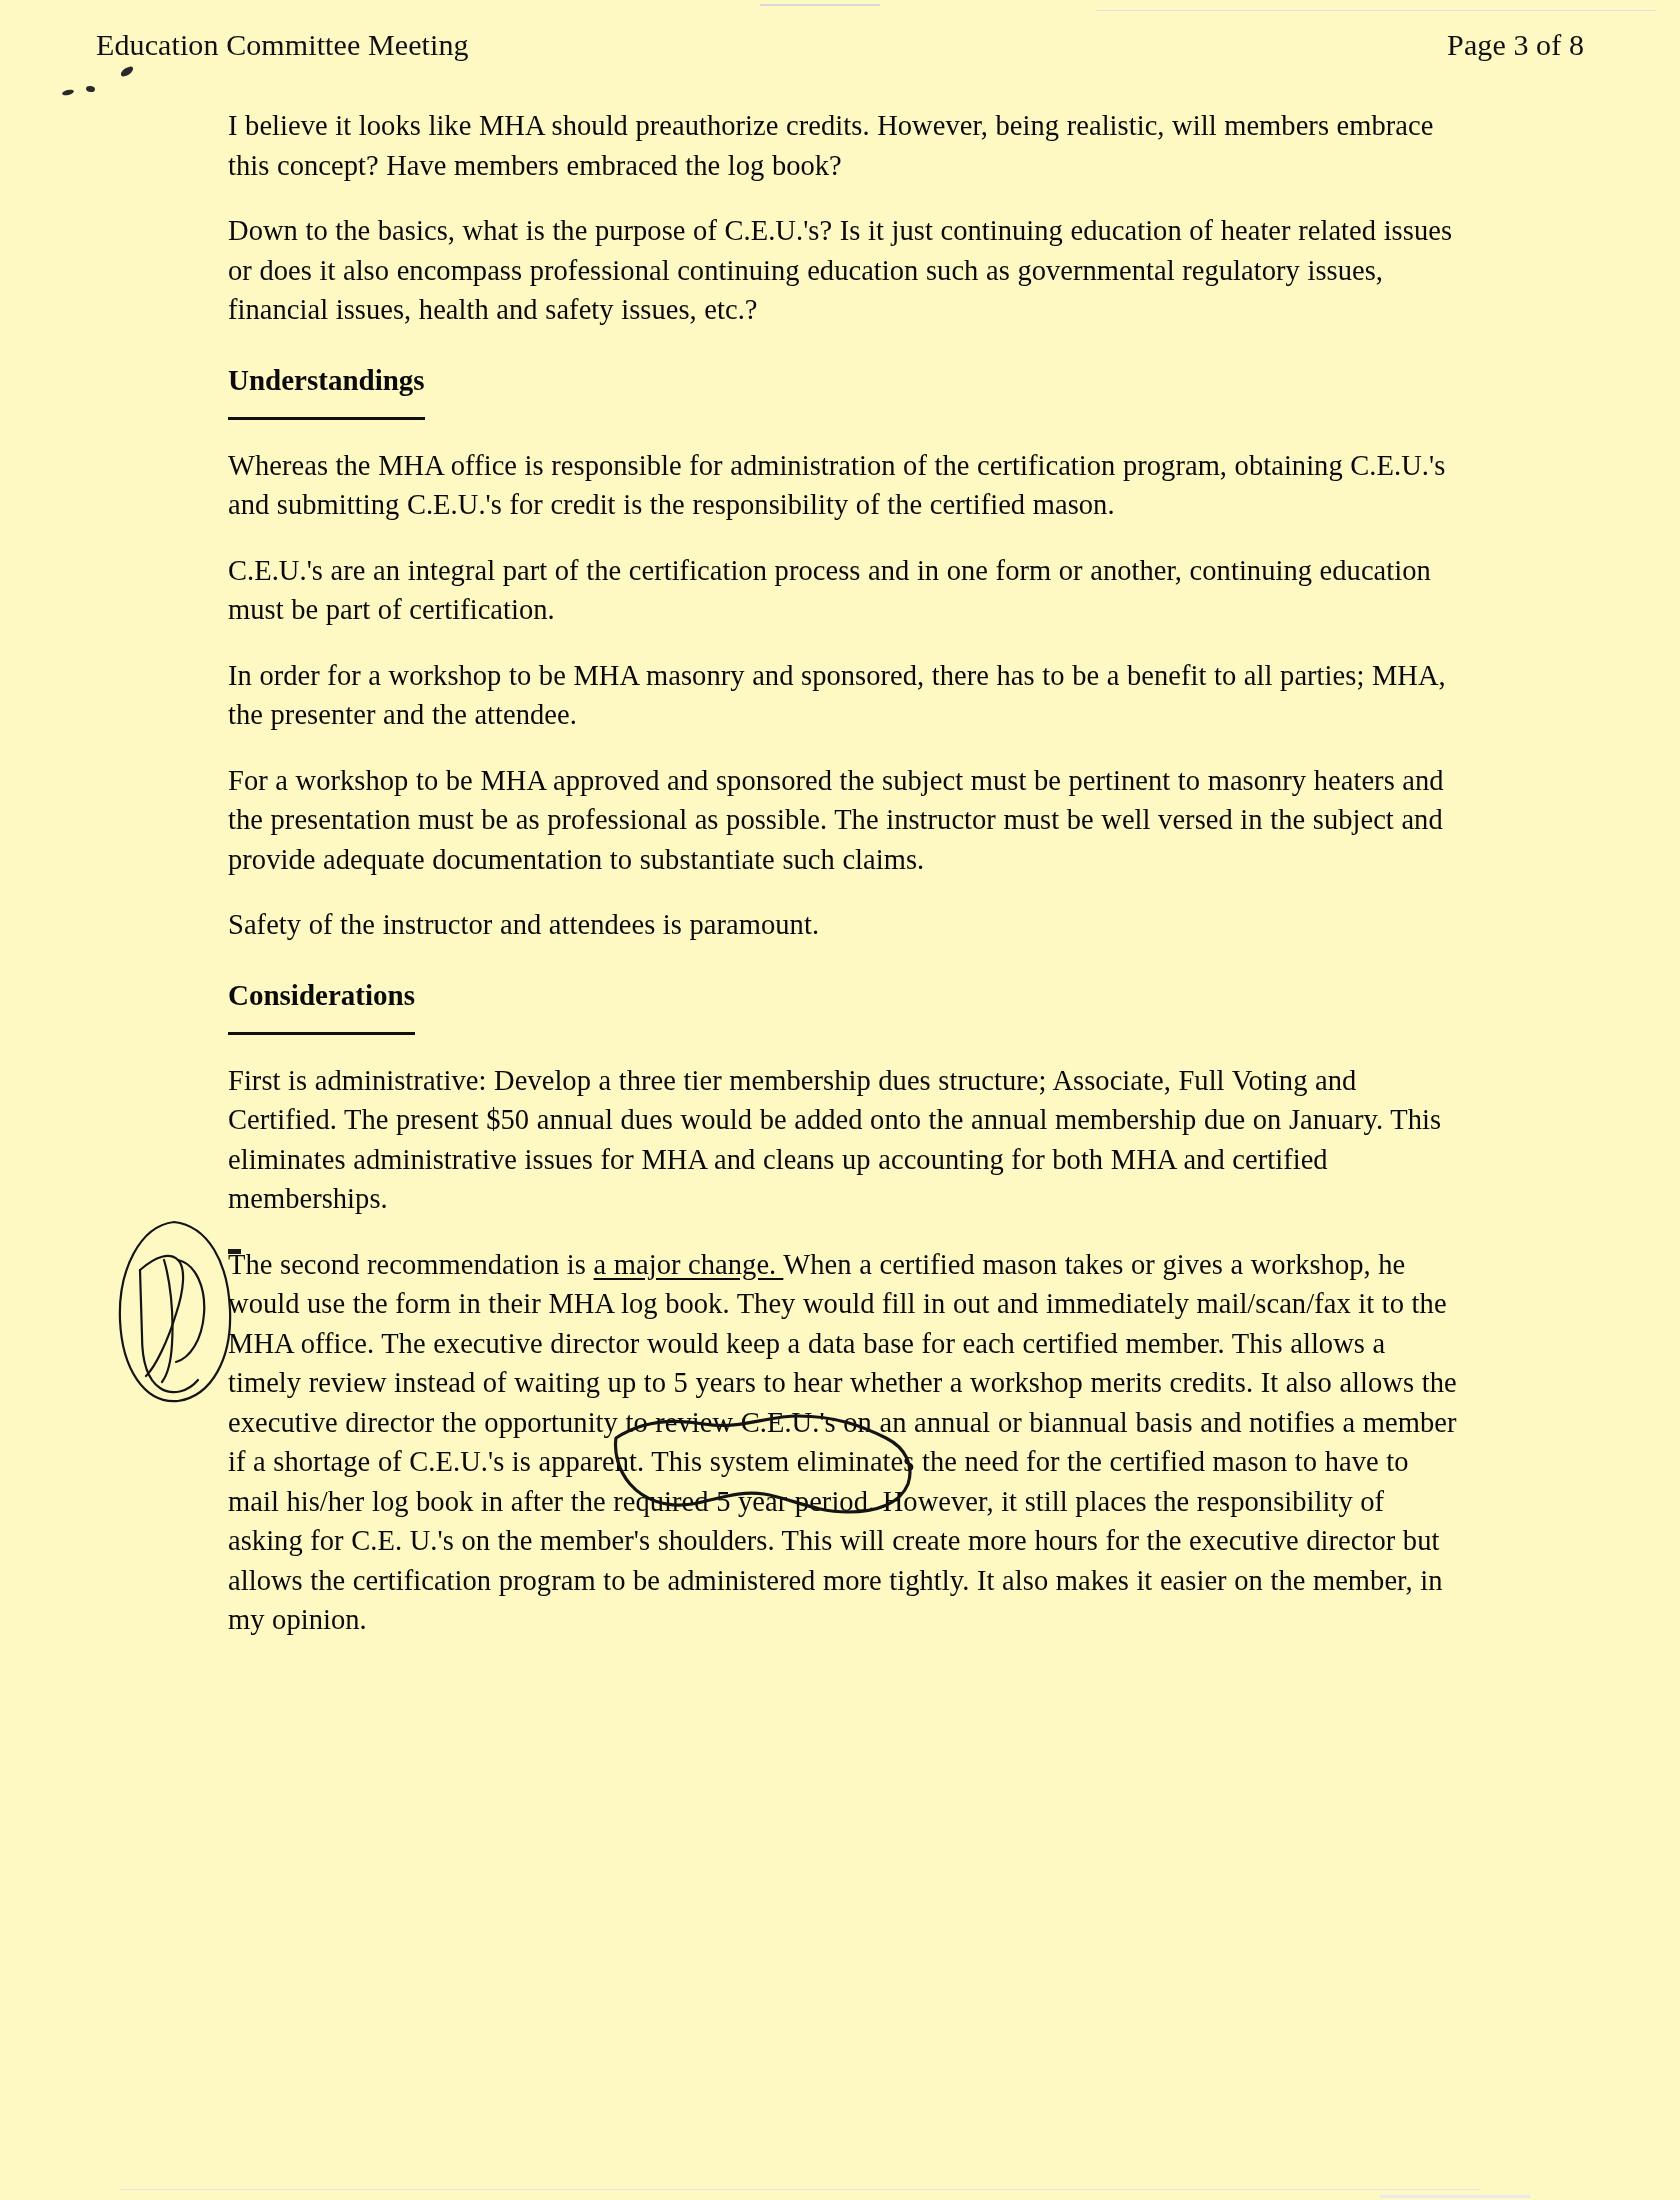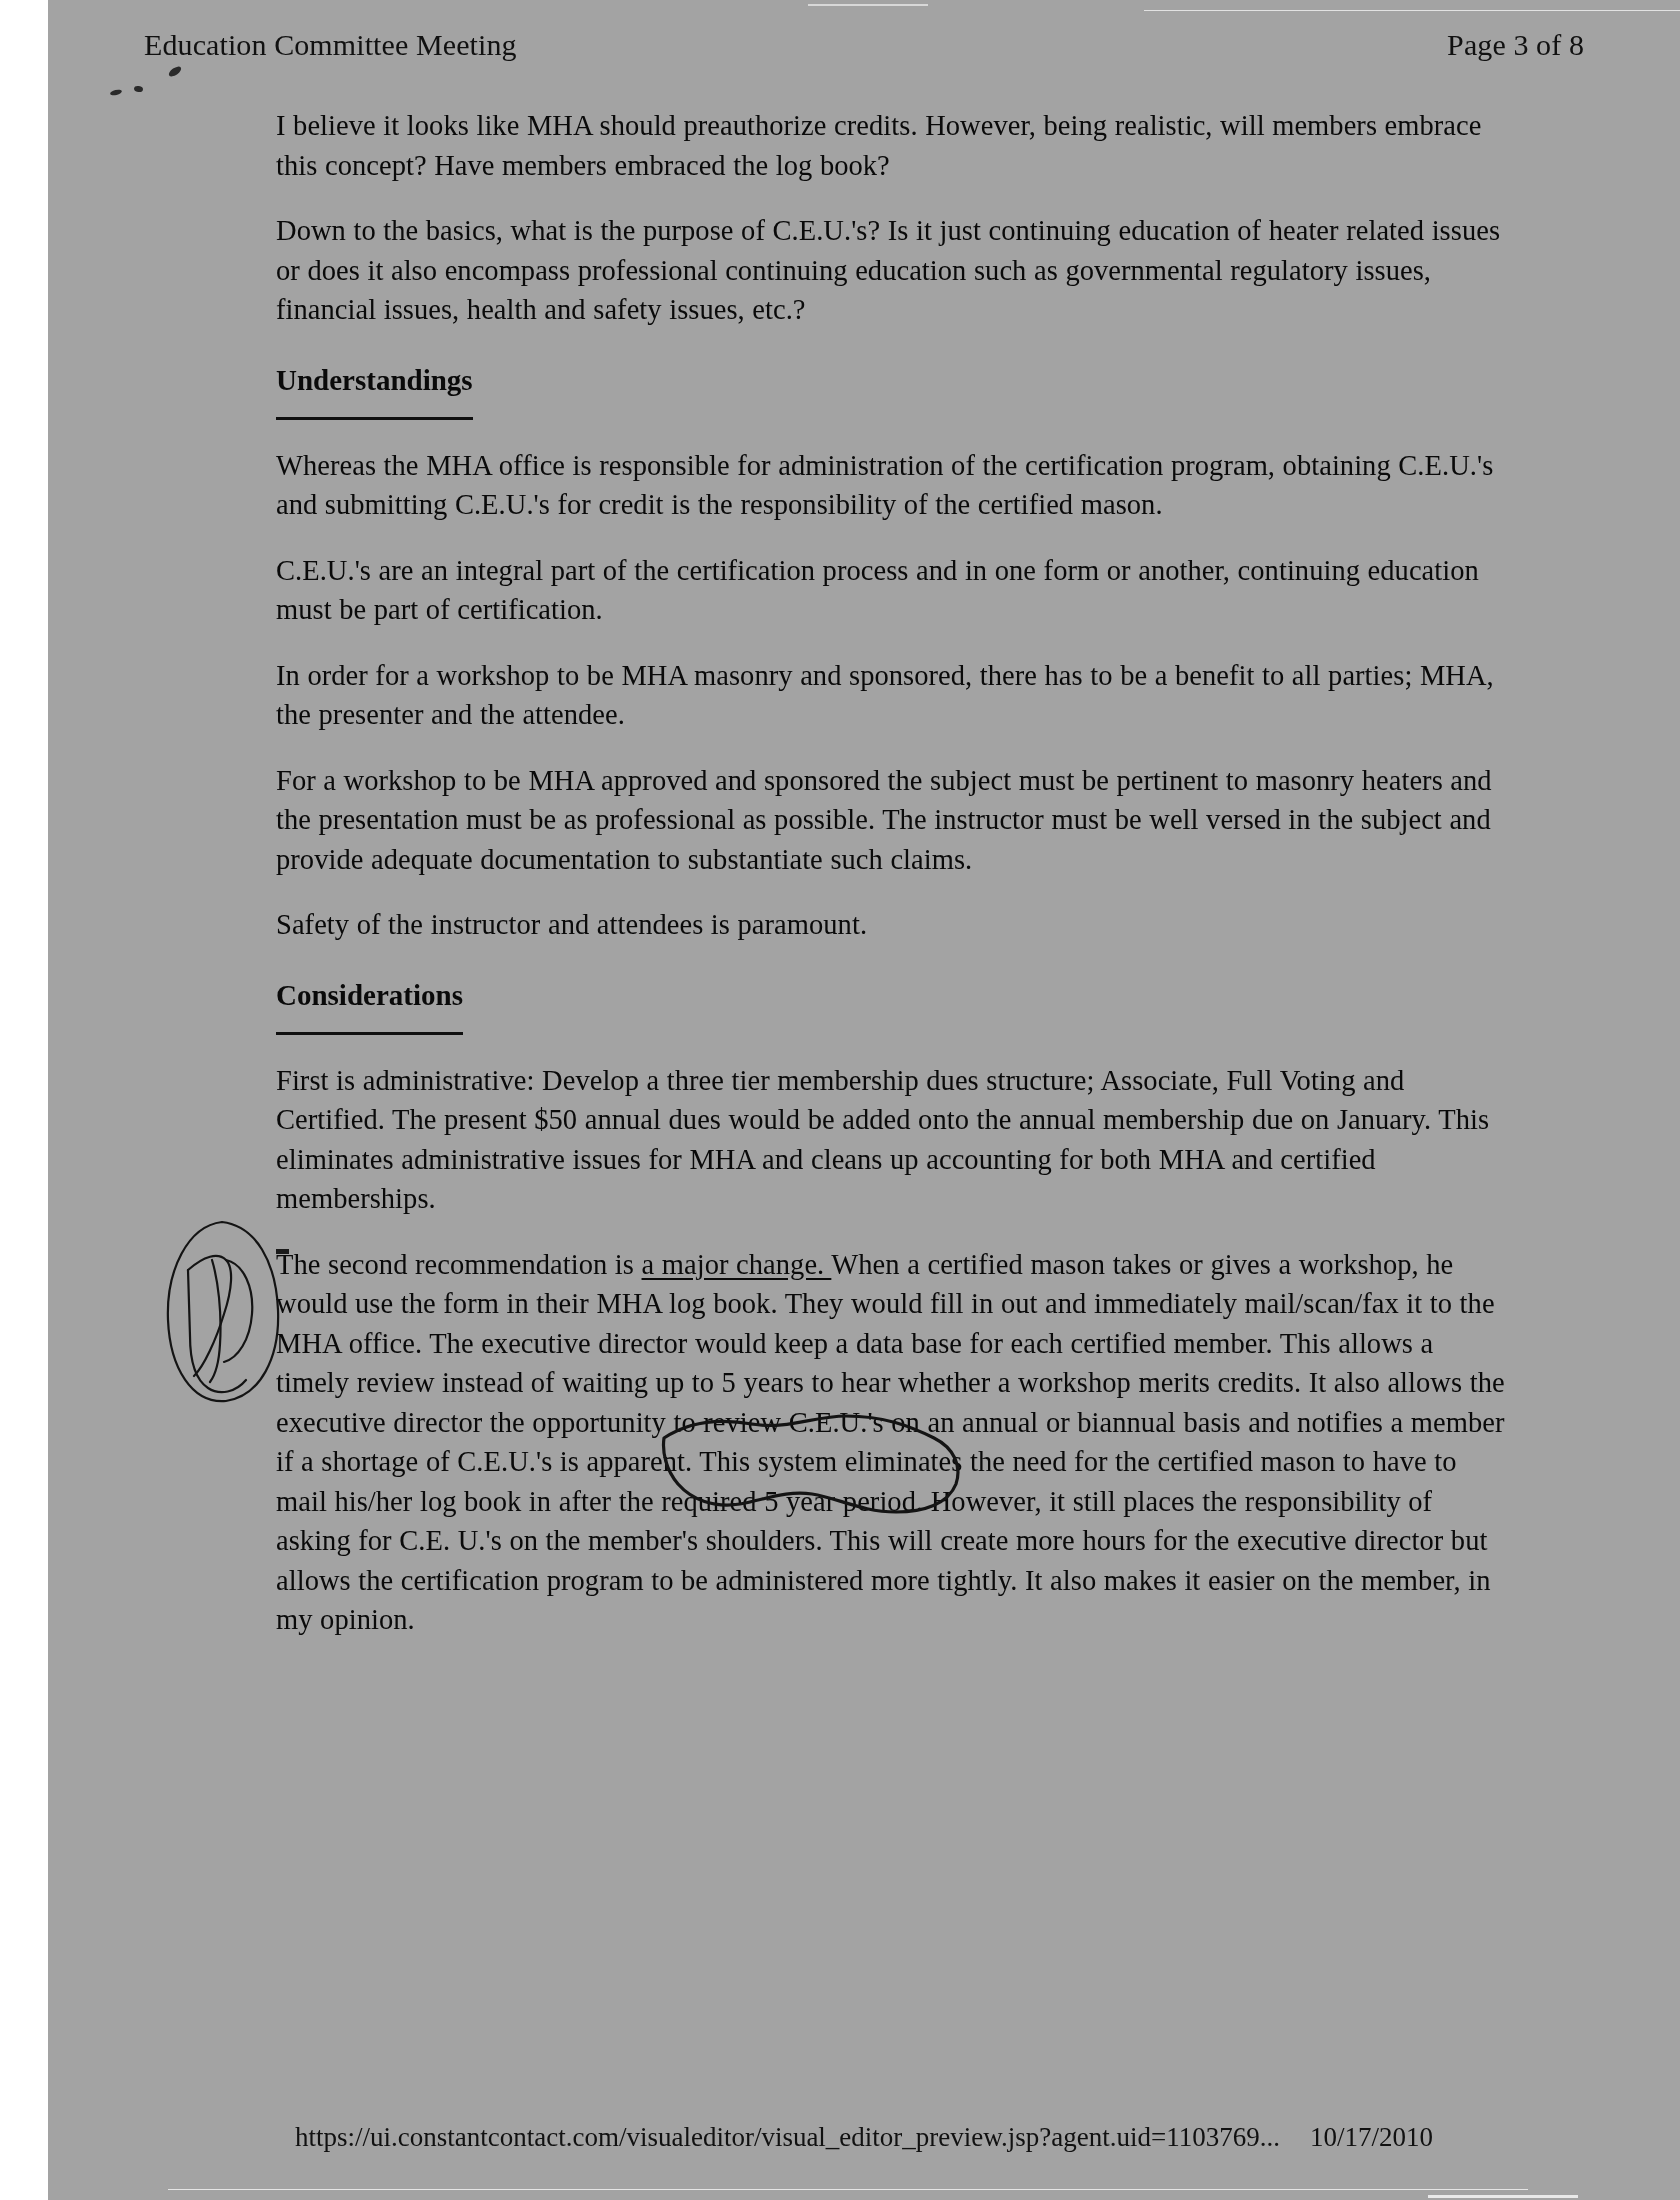--- a/index.html
+++ b/index.html
@@ -14,22 +14,21 @@
     position: relative;
     font-family: "Liberation Serif", "DejaVu Serif", serif;
     color: #0a0a0a;
     overflow: hidden;
   }
 
   
   #page {
     position: absolute;
     inset: 0;
-    background: #a3a3a3;
-    margin-left: 48px;
+    background: #fef9c3;
   }
 
   
   .scan-edge-top {
     position: absolute;
     top: 4px;
     left: 760px;
     width: 120px;
     height: 2px;
     background: #d8d8d8;
@@ -216,17 +215,14 @@
   <svg class="ink" id="ink-circle-major" viewBox="0 0 330 110">
     <g fill="none" stroke="#141414" stroke-width="3.2" stroke-linecap="round" stroke-linejoin="round">
       <path d="M16 26 C 40 10, 70 6, 104 12 C 140 18, 166 4, 198 4
                C 236 4, 262 14, 286 26 C 306 36, 314 54, 308 72
                C 300 92, 276 100, 248 100 C 214 100, 190 86, 164 82
                C 138 78, 116 88, 92 92 C 66 96, 44 88, 30 72
                C 18 58, 14 40, 16 26 Z"></path>
     </g>
   </svg>
 
-  <div class="footer">
-    <span class="url">https://ui.constantcontact.com/visualeditor/visual_editor_preview.jsp?agent.uid=1103769...</span><span class="date">10/17/2010</span>
-  </div>
 
 </div>
 
 </body></html>

